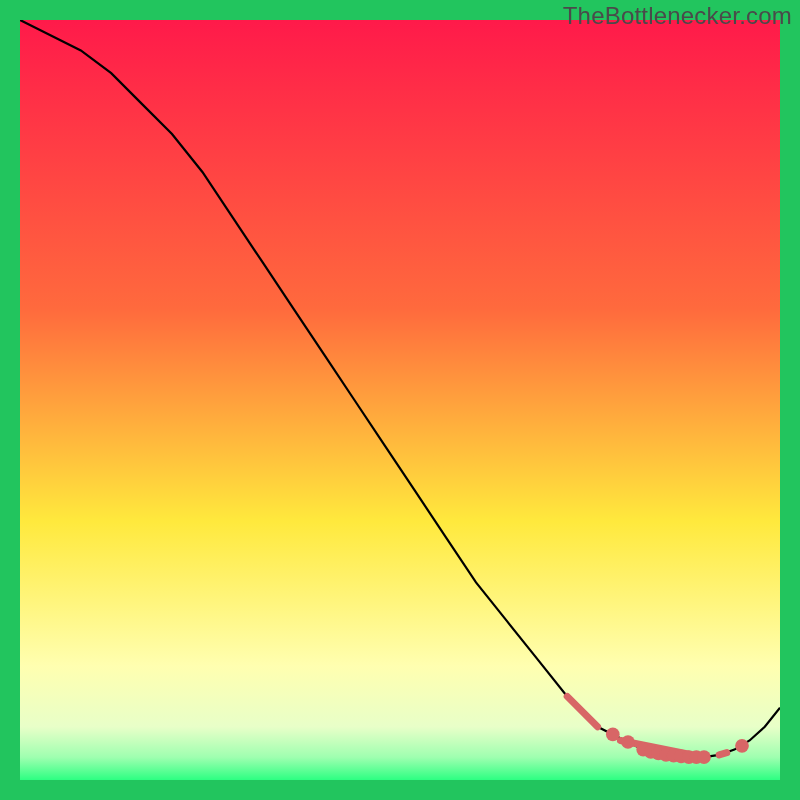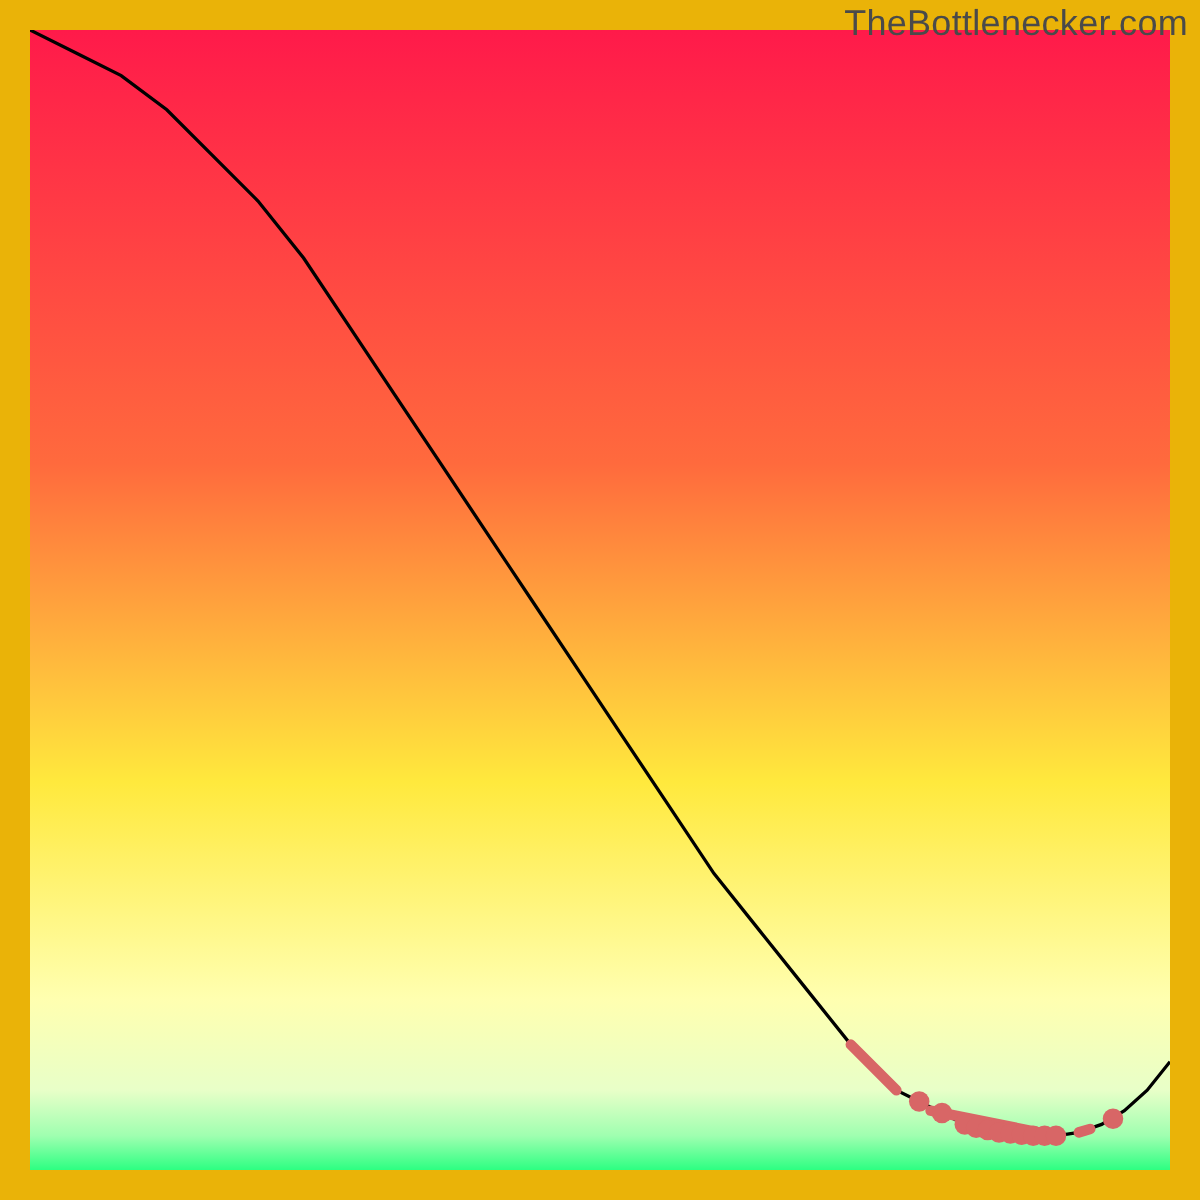--- a/index.html
+++ b/index.html
@@ -8,21 +8,21 @@
     width: 800px;
     height: 800px;
     background: #000;
     font-family: Arial, Helvetica, sans-serif;
     overflow: hidden;
   }
   .frame {
     position: relative;
     width: 800px;
     height: 800px;
-    background: #eab308;
+    background: #22c55e;
   }
   .plot {
     position: absolute;
     left: 20px;
     top: 20px;
     width: 760px;
     height: 760px;
   }
   .watermark {
     position: absolute;

